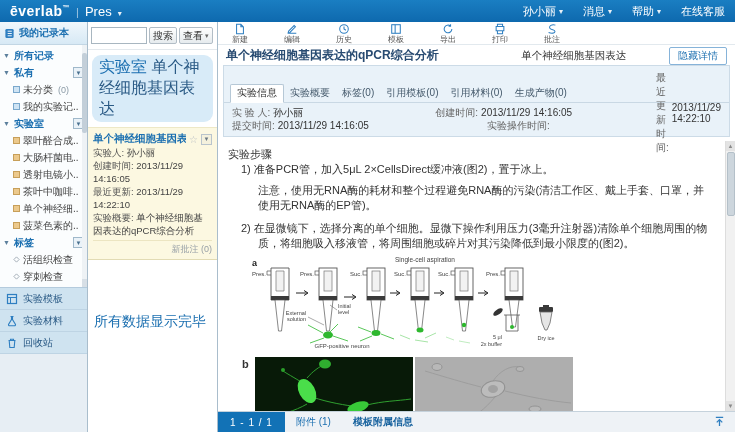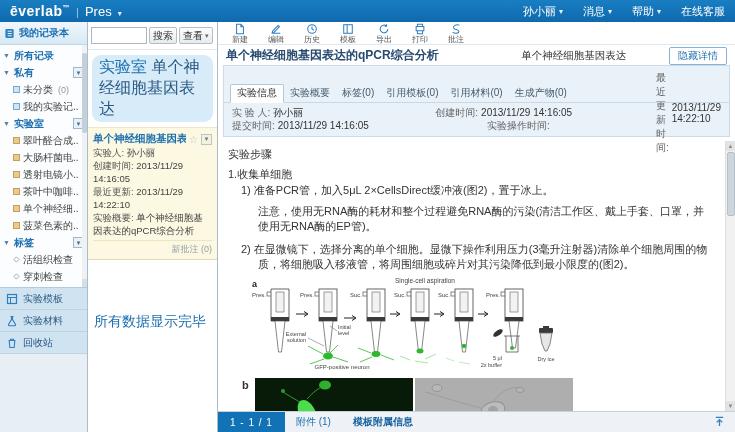--- a/index.html
+++ b/index.html
@@ -60,21 +60,21 @@
   .card-box { width:11px; height:11px; border:1px solid #b9c4cc; background:#f4f1dd; font-size:6px; color:#6b7a85;
               display:flex; align-items:center; justify-content:center; }
   .card-field { font-size:9.5px; color:#555; line-height:13px; }
   .card-field .val { color:#444; }
   .card-annot { border-top:1px solid #ece5c2; margin-top:3px; padding:2px 0 1px; text-align:right;
                 color:#98a0a7; font-size:9px; }
   .end-note { color:#1b6fb0; font-size:14px; padding:9px 6px;margin-top:44px; }
 
   
   .main { flex:1; min-width:0; display:flex; flex-direction:column; background:#fff; }
-  .toolbar { height:23px; display:flex; align-items:center; gap:8px; padding:1px 8px 0; border-bottom:1px solid #e2e9ee; }
+  .toolbar { height:23px; display:flex; align-items:center; gap:24px; padding:1px 8px 0; border-bottom:1px solid #e2e9ee; }
   .tool-btn { display:flex; flex-direction:column; align-items:center; width:28px; cursor:default; }
   .tool-btn svg { width:12px; height:12px; stroke:#2f7fc1; fill:none; stroke-width:1.2; }
   .tool-lbl { font-size:8px; color:#555; line-height:8px; margin-top:1px; }
 
   .dh-titlerow { display:flex; align-items:center; padding:3px 8px 2px; height:20px; }
   .dh-title { color:#274a71; font-weight:bold; font-size:12px; white-space:nowrap; }
   .dh-notebook { margin:0 auto; font-size:10.5px; color:#333; padding-left:40px; }
   .hide-btn { background:#fff; border:1px solid #86b3d9; color:#1b6fb0; font-size:10px;
               padding:1px 8px; border-radius:2px; }
   .dh-box { background:#e9f2f9; border:1px solid #ccdbe7; margin:0 5px 4px; }
@@ -84,21 +84,21 @@
                 border-radius:2px 2px 0 0; color:#333; }
   .dh-info { padding:3px 8px 4px; }
   .info-row { display:flex; height:13px; align-items:center; font-size:10px; }
   .ic { display:flex; align-items:center; }
   .ic1 { width:235px; } .ic2 { width:255px; } .ic3 { flex:1; }
   .ilbl { color:#666; } .ival { color:#333; margin-left:3px; }
   .witness-btn { background:#dfecf5; border:1px solid #b5cbdc; color:#1b6fb0; font-size:9.5px;
                  padding:0 4px; margin-left:3px; border-radius:2px; }
 
   .content { flex:1; position:relative; overflow:hidden; padding:6px 20px 0 10px; font-size:11px; line-height:15px; color:#333; }
-  .sec-title { margin-bottom:5px; color:#333; }
+  .sec-title { color:#333; }
   .grp-title { margin-bottom:1px; }
   .step { padding-left:30px; text-indent:-17px; margin-bottom:2px; }
   .note { padding-left:30px; margin:6px 0 8px; }
   .fig-a { margin:4px 0 2px 22px; }
   .fig-b { display:flex; margin-left:14px; gap:3px; }
   .fig-b-label { font-weight:bold; font-size:11px; width:10px; }
   .b-grid { display:grid; grid-template-columns:158px 158px; grid-template-rows:72px 72px; gap:2px; }
   .b-grid svg { display:block; }
 
   .v-scroll { position:absolute; right:0; top:0; bottom:0; width:10px; background:#f1f1f1; border-left:1px solid #ddd; }
@@ -387,21 +387,20 @@
           <span class="ic ic3">
               <span class="ilbl">实验操作时间:</span>
               <span class="ival"></span>
             </span>
         </div>
       </div>
     </div>
 
     <div class="content">
       <div class="sec-title">实验步骤</div>
-      <div class="grp-title">1.收集单细胞</div>
       <div class="step">1) 准备PCR管，加入5μL 2×CellsDirect缓冲液(图2)，置于冰上。</div>
       <div class="note">注意，使用无RNA酶的耗材和整个过程避免RNA酶的污染(清洁工作区、戴上手套、口罩，并使用无RNA酶的EP管)。</div>
       <div class="step">2) 在显微镜下，选择分离的单个细胞。显微下操作利用压力(3毫升注射器)清除单个细胞周围的物质，将细胞吸入移液管，将周围细胞或碎片对其污染降低到最小限度的(图2)。</div>
 
       <div class="fig-a">
         <svg width="335" height="96" viewBox="0 0 335 96">
           <text x="2" y="11" font-size="9" font-weight="bold" fill="#222">a</text>
           <text x="175" y="7" font-size="6.5" fill="#444" text-anchor="middle">Single-cell aspiration</text>
 
           <g stroke-linejoin="round">

